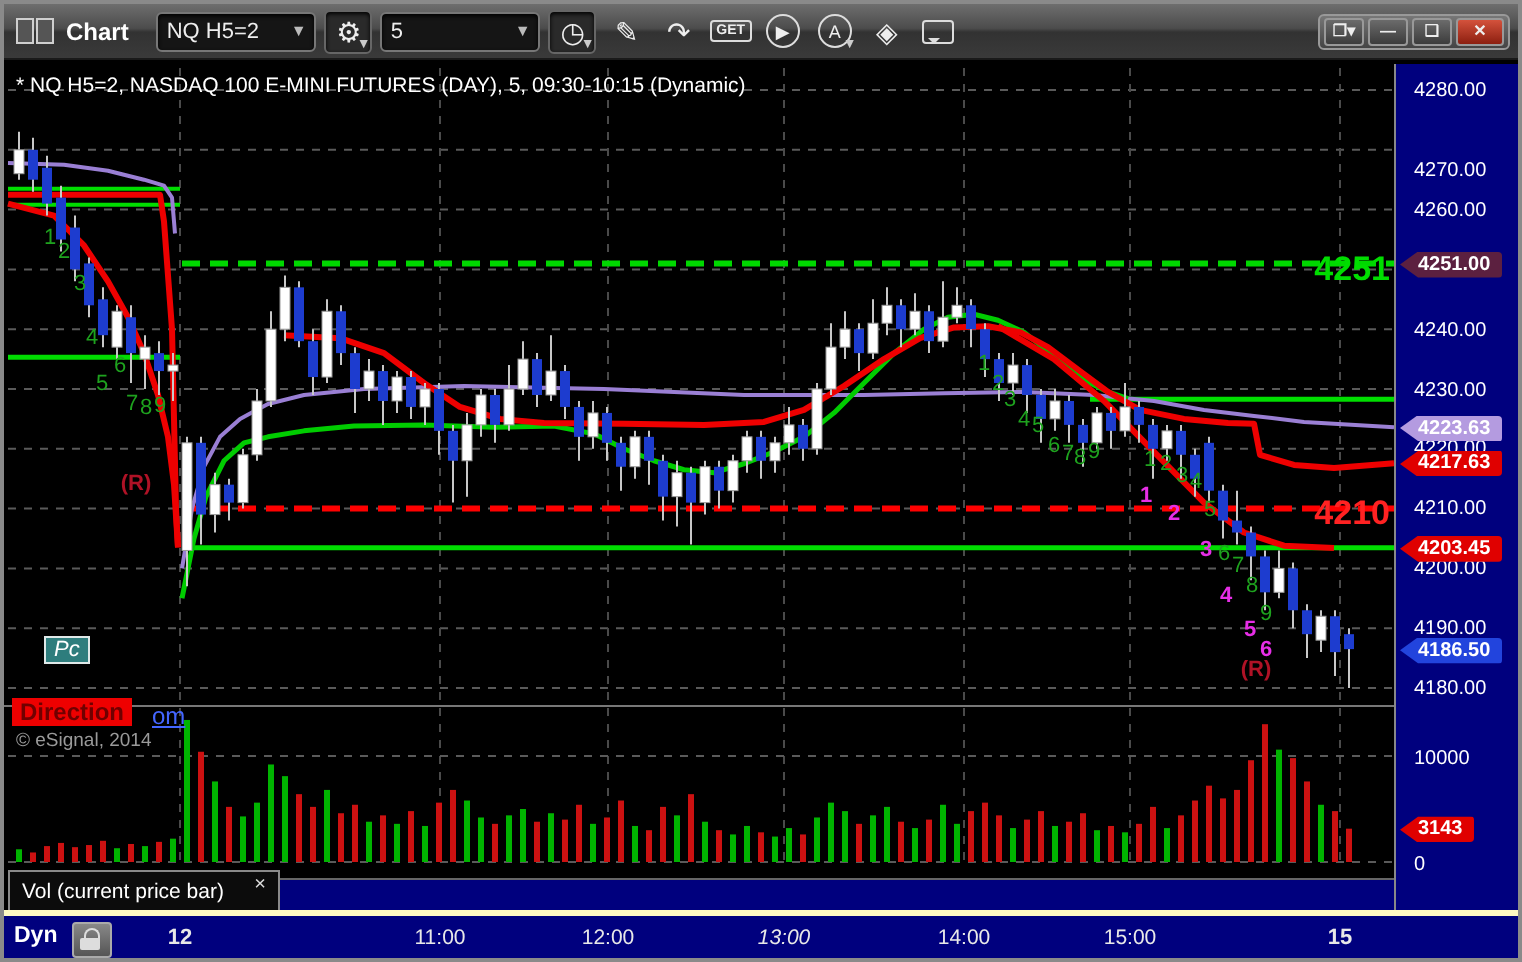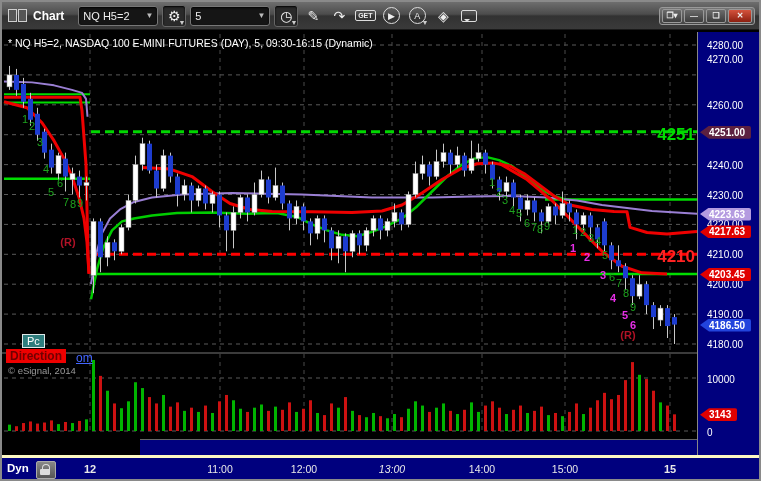--- a/index.html
+++ b/index.html
@@ -38,21 +38,21 @@
   .ptag{position:absolute;left:2px;color:#fff;font-size:10px;font-weight:bold;padding:1px 6px 1px 9px;
     clip-path:polygon(0 50%,9px 0,100% 0,100% 100%,9px 100%);border-radius:2px;}
   .vlab{position:absolute;left:9px;color:#fff;font-size:10px;}
   .tlab{position:absolute;color:#e8e8e8;font-size:10.5px;transform:translateX(-50%);top:5px;}
   .tlab.bold{font-weight:bold;font-size:11px;}
   .cnt{position:absolute;font-size:11px;transform:translate(-50%,-50%);}
   .cnt.g{color:#1ea21e;}
   .cnt.m{color:#e62ee6;font-weight:bold;}
   .rlab{position:absolute;color:#b01226;font-size:11px;font-weight:bold;transform:translate(-50%,-50%);}
   .lvl{position:absolute;font-size:17px;font-weight:bold;width:40px;text-align:right;}
-  #pc-box{position:absolute;left:20px;top:304px;background:#2e7d7d;border:1px solid #dfe8e8;color:#fff;font-size:11px;padding:0 4px;}
+  #pc-box{position:absolute;left:20px;top:288px;background:#2e7d7d;border:1px solid #dfe8e8;color:#fff;font-size:11px;padding:0 4px;font-style:italic;}
   #dir-box{position:absolute;left:4px;top:319px;background:#ee0000;color:#700000;font-weight:bold;font-size:12px;padding:0 4px;}
   #om-link{position:absolute;left:74px;top:321px;color:#4466ff;font-size:12px;text-decoration:underline;}
   #copyright{position:absolute;left:6px;top:335px;color:#9a9a9a;font-size:9.5px;}
   #voltab{position:absolute;left:2px;top:405px;width:136px;height:20px;background:#0c0c0c;border:1px solid #8a8a8a;border-bottom:none;
     color:#fff;font-size:10.5px;display:flex;align-items:center;padding:0 6px;box-sizing:border-box;gap:6px;}
   #voltab .x{color:#ddd;font-size:10px;margin-left:auto;margin-top:-6px;}
   #volstrip{position:absolute;left:138px;top:409px;width:557px;height:16px;background:#00007e;border-top:1px solid #666;}
   #dyn-label{position:absolute;left:5px;top:4px;color:#fff;font-weight:bold;font-size:11.5px;}
   #lockbox{position:absolute;left:34px;top:3px;width:18px;height:16px;border:1px solid #aaa;border-radius:2px;background:linear-gradient(#888,#555);}
   #lockbox .sh{position:absolute;left:5px;top:2px;width:6px;height:5px;border:1.5px solid #ddd;border-bottom:none;border-radius:4px 4px 0 0;}
@@ -443,32 +443,32 @@
       </svg>
     <div id="axis-panel">
         <div class="ptick" style="top: 307px;">4180.00</div>
         <div class="ptick" style="top: 277.1px;">4190.00</div>
         <div class="ptick" style="top: 247.2px;">4200.00</div>
         <div class="ptick" style="top: 217.3px;">4210.00</div>
         <div class="ptick" style="top: 187.4px;">4220.00</div>
         <div class="ptick" style="top: 157.5px;">4230.00</div>
         <div class="ptick" style="top: 127.6px;">4240.00</div>
         <div class="ptick" style="top: 67.8px;">4260.00</div>
-        <div class="ptick" style="top: 22px; text-align: center;">4270.00</div>
+        <div class="ptick" style="top: 48px; text-align: center;">4270.00</div>
         <div class="ptick" style="top: 8px;">4280.00</div>
         <div class="ptag" style="background: rgb(92, 32, 64); top: 93.71px;">4251.00</div>
         <div class="ptag" style="background: rgb(180, 155, 224); top: 175.546px;">4223.63</div>
         <div class="ptag" style="background: rgb(224, 0, 0); top: 193.486px;">4217.63</div>
         <div class="ptag" style="background: rgb(224, 0, 0); top: 235.885px;">4203.45</div>
         <div class="ptag" style="background: rgb(34, 68, 221); top: 286.565px;">4186.50</div>
         <div class="vlab" style="top: 342px;">10000</div>
         <div class="vlab" style="top: 395px;">0</div>
         <div class="ptag" style="background: rgb(224, 0, 0); top: 376.342px;">3143</div>
       </div>
-    <div id="pane-title">* NQ H5=2, NASDAQ 100 E-MINI FUTURES (DAY), 5, 09:30-16:15 (Dynamic)</div>
+    <div id="pane-title">* NQ H5=2, NASDAQ 100 E-MINI FUTURES (DAY), 5, 09:30-10:15 (Dynamic)</div>
     <div class="lvl" style="color: rgb(0, 221, 0); left: 653px; top: 94.71px;" id="lvl4251">4251</div>
     <div class="lvl" style="color: rgb(255, 34, 34); left: 653px; top: 217.3px;" id="lvl4210">4210</div>
     <div id="pc-box">Pc</div>
     <div id="dir-box">Direction</div>
     <div id="om-link">om</div>
     <div id="copyright">© eSignal, 2014</div>
     <div id="counts-layer">
         <div class="cnt g" style="left: 23px; top: 89px;">1</div>
         <div class="cnt g" style="left: 30px; top: 96px;">2</div>
         <div class="cnt g" style="left: 38px; top: 112px;">3</div>
@@ -498,20 +498,24 @@
         <div class="cnt g" style="left: 631px; top: 277px;">9</div>
         <div class="cnt m" style="left: 571px; top: 218px;">1</div>
         <div class="cnt m" style="left: 585px; top: 227px;">2</div>
         <div class="cnt m" style="left: 601px; top: 245px;">3</div>
         <div class="cnt m" style="left: 611px; top: 268px;">4</div>
         <div class="cnt m" style="left: 623px; top: 285px;">5</div>
         <div class="cnt m" style="left: 631px; top: 295px;">6</div>
         <div class="rlab" style="left: 66px; top: 212px;">(R)</div>
         <div class="rlab" style="left: 626px; top: 305px;">(R)</div>
       </div>
+    <div id="voltab">
+      <span>Vol (current price bar)</span>
+      <span class="x">×</span>
+    </div>
     <div id="volstrip"></div>
     <div id="bottombar">
       <span id="dyn-label">Dyn</span>
       <span id="lockbox">
           <span class="sh"></span>
           <span class="bd"></span>
         </span>
     <div class="tlab bold" style="left: 88px;">12</div>
         <div class="tlab" style="left: 218px;">11:00</div>
         <div class="tlab" style="left: 302px;">12:00</div>

